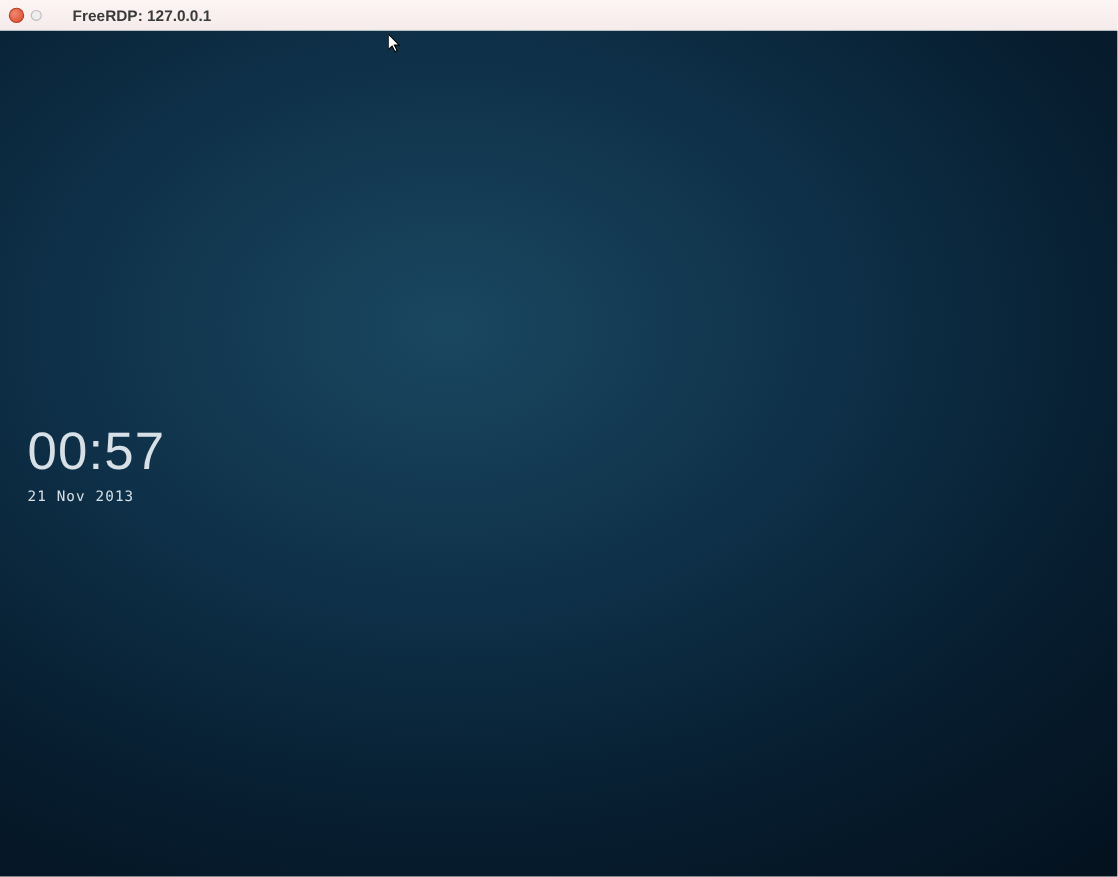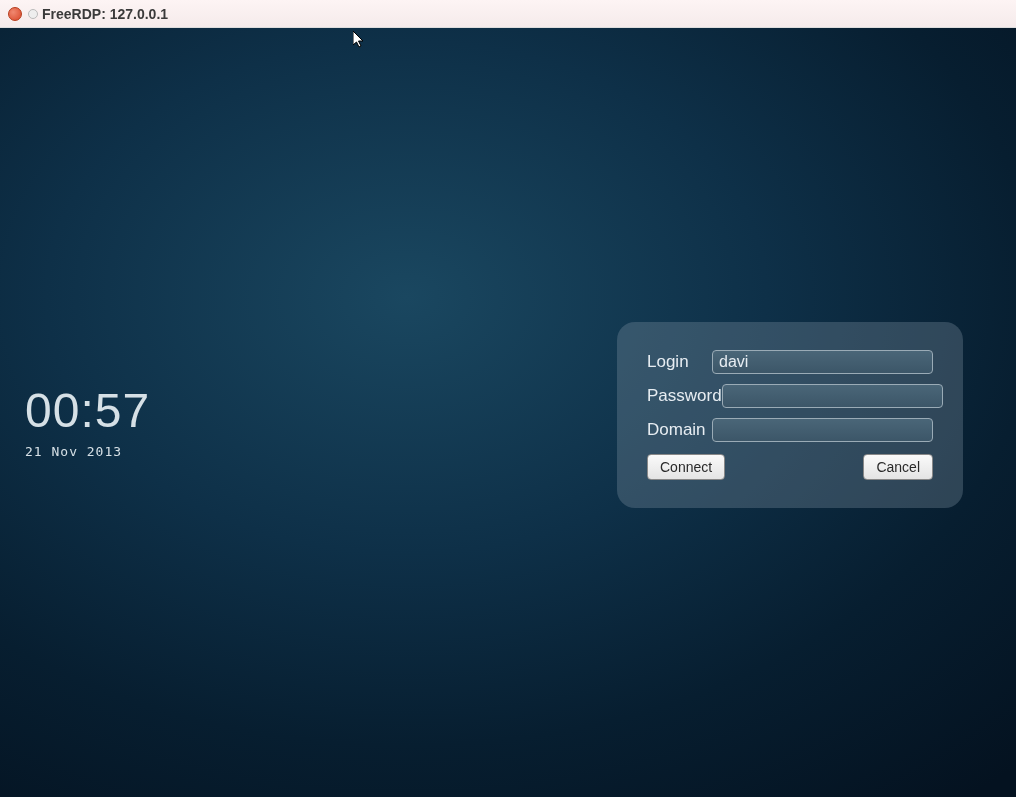--- a/index.html
+++ b/index.html
@@ -43,21 +43,21 @@
     .window-minimize {
       width: 10px;
       height: 10px;
       border-radius: 50%;
       background: #eee;
       border: 1px solid #bbb;
       cursor: pointer;
     }
     
     .window-title {
-      margin-left: 4px;
+      margin-left: 28px;
       font-size: 14px;
       font-weight: bold;
       color: #3a3a3a;
     }
     
     .desktop {
       width: 1016px;
       height: 769px;
       background: radial-gradient(ellipse 900px 640px at 40% 35%, #1a4760 0%, #0e3048 40%, #071e30 70%, #041220 100%);
       position: relative;
@@ -160,32 +160,14 @@
     <svg width="14" height="18" viewBox="0 0 14 18">
       <path d="M0 0 L0 14 L3.5 11 L6 16 L8 15 L5.5 10 L10 10 Z" fill="white" stroke="black" stroke-width="1"></path>
     </svg>
   </div>
 
   <div class="clock-area">
     <div class="clock-time">00:57</div>
     <div class="clock-date">21 Nov 2013</div>
   </div>
 
-  <div class="login-panel">
-    <div class="form-row">
-      <div class="form-label">Login</div>
-      <input type="text" class="form-input" value="davi" style="">
-    </div>
-    <div class="form-row">
-      <div class="form-label">Password</div>
-      <input type="password" class="form-input" value="" style="">
-    </div>
-    <div class="form-row">
-      <div class="form-label">Domain</div>
-      <input type="text" class="form-input" value="" style="">
-    </div>
-    <div class="button-row">
-      <button class="btn">Connect</button>
-      <button class="btn">Cancel</button>
-    </div>
-  </div>
 
 </div>
 
 </body></html>

